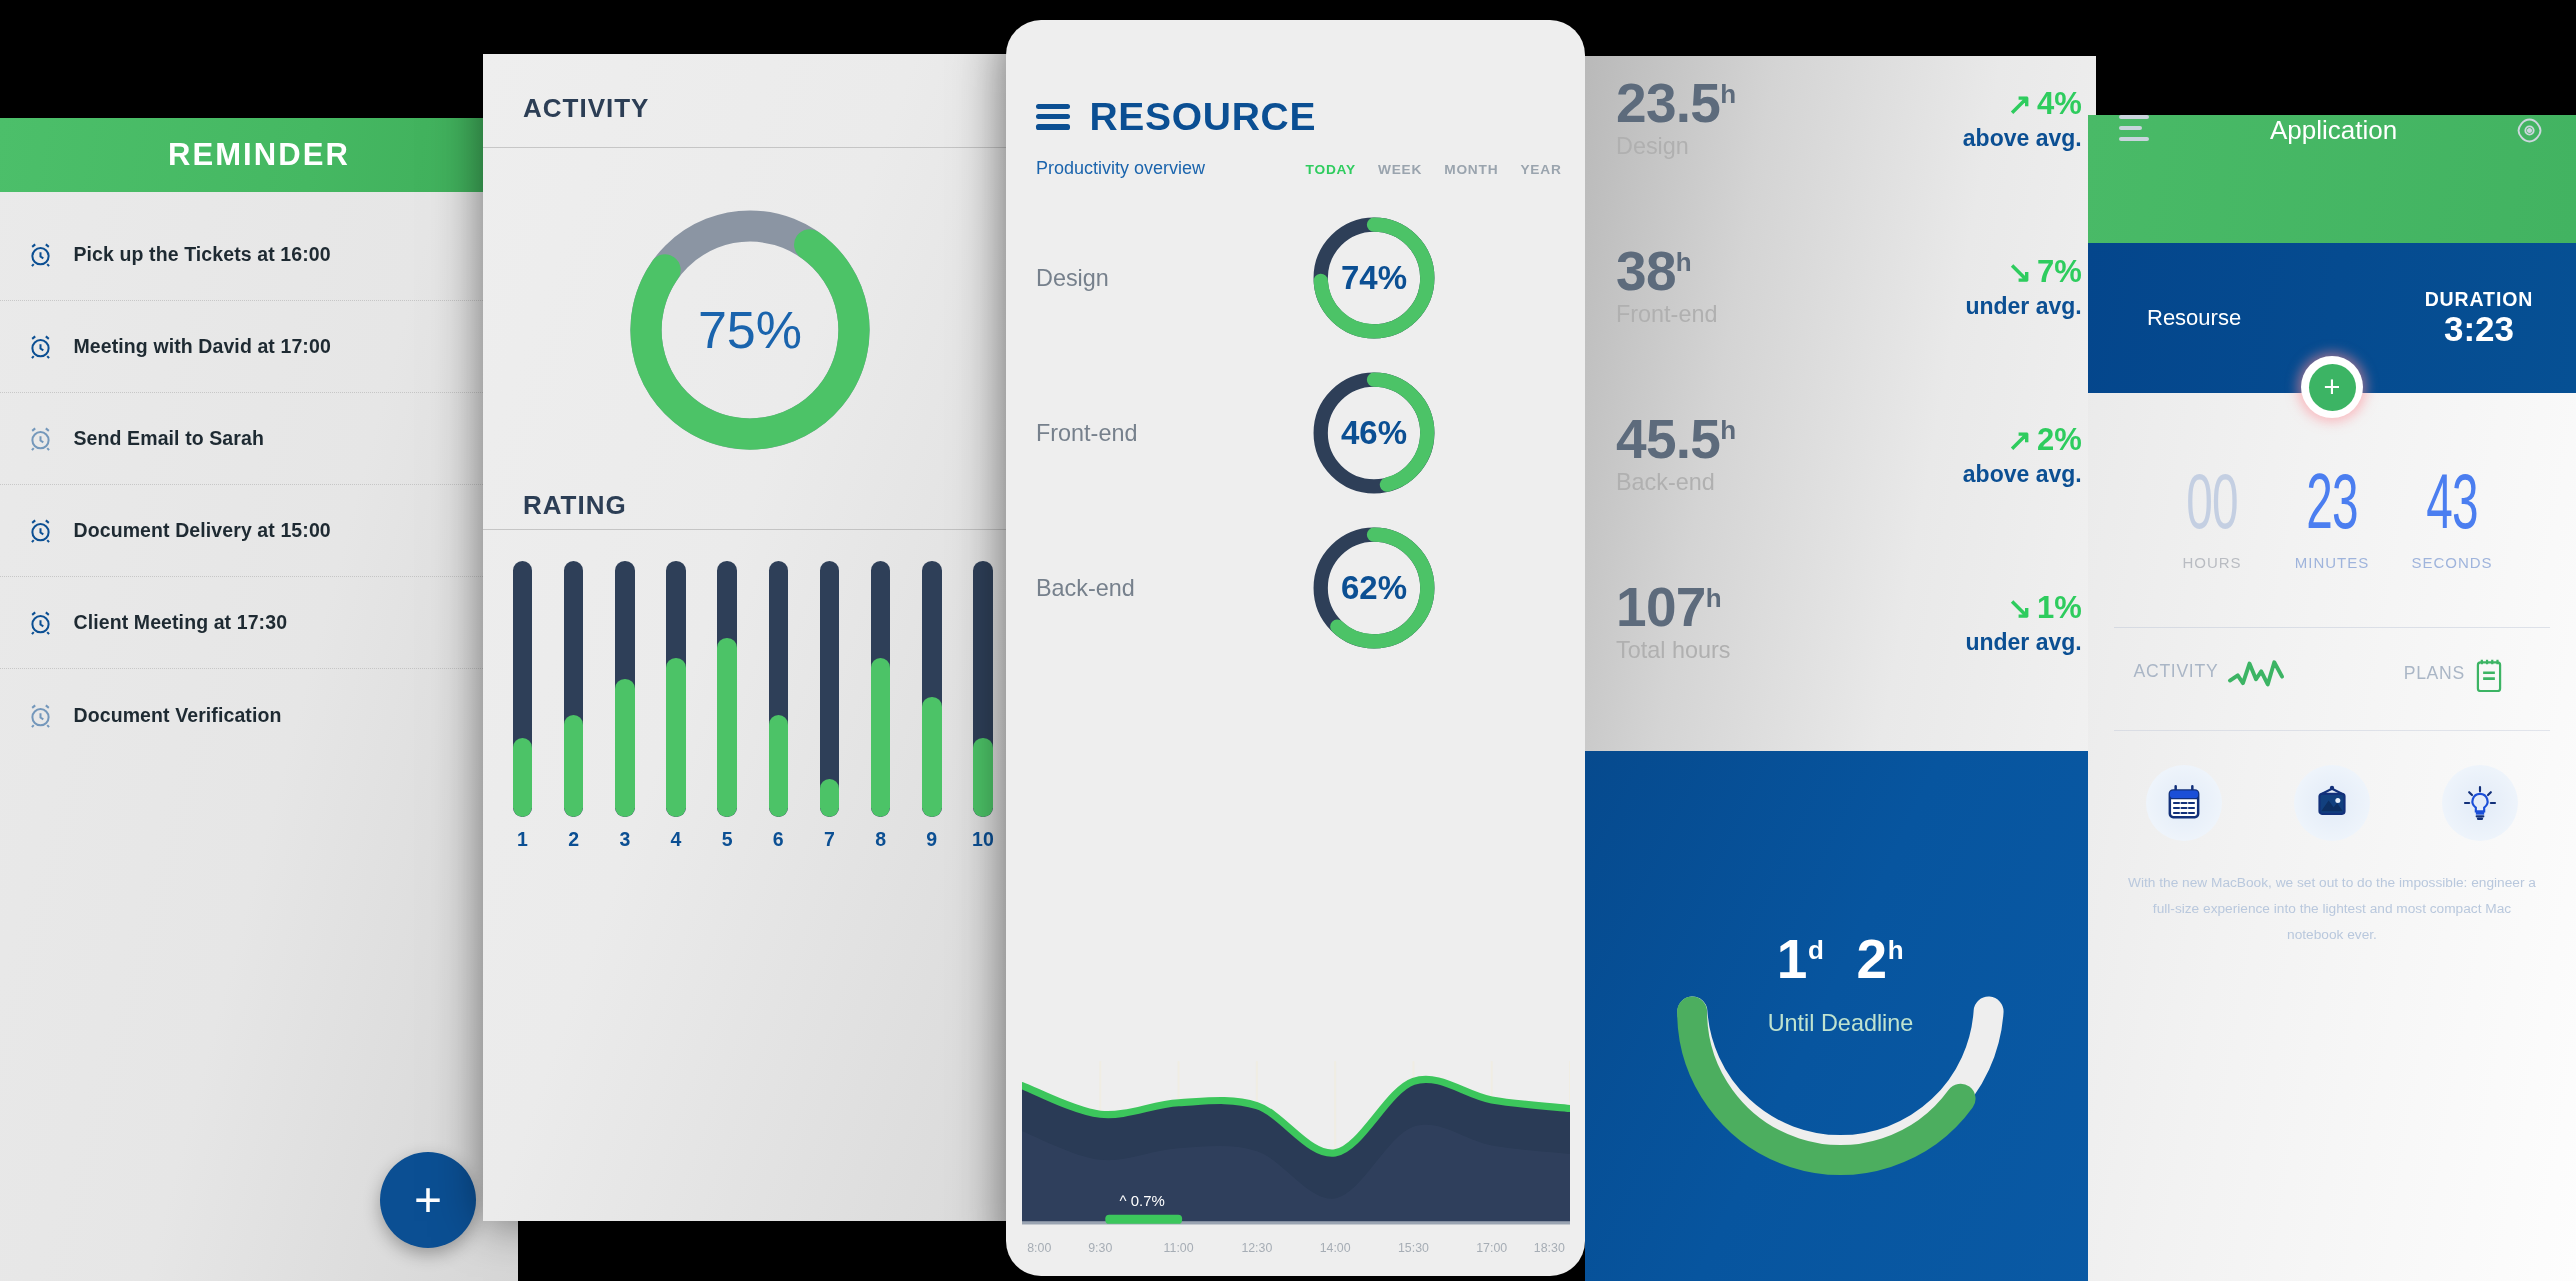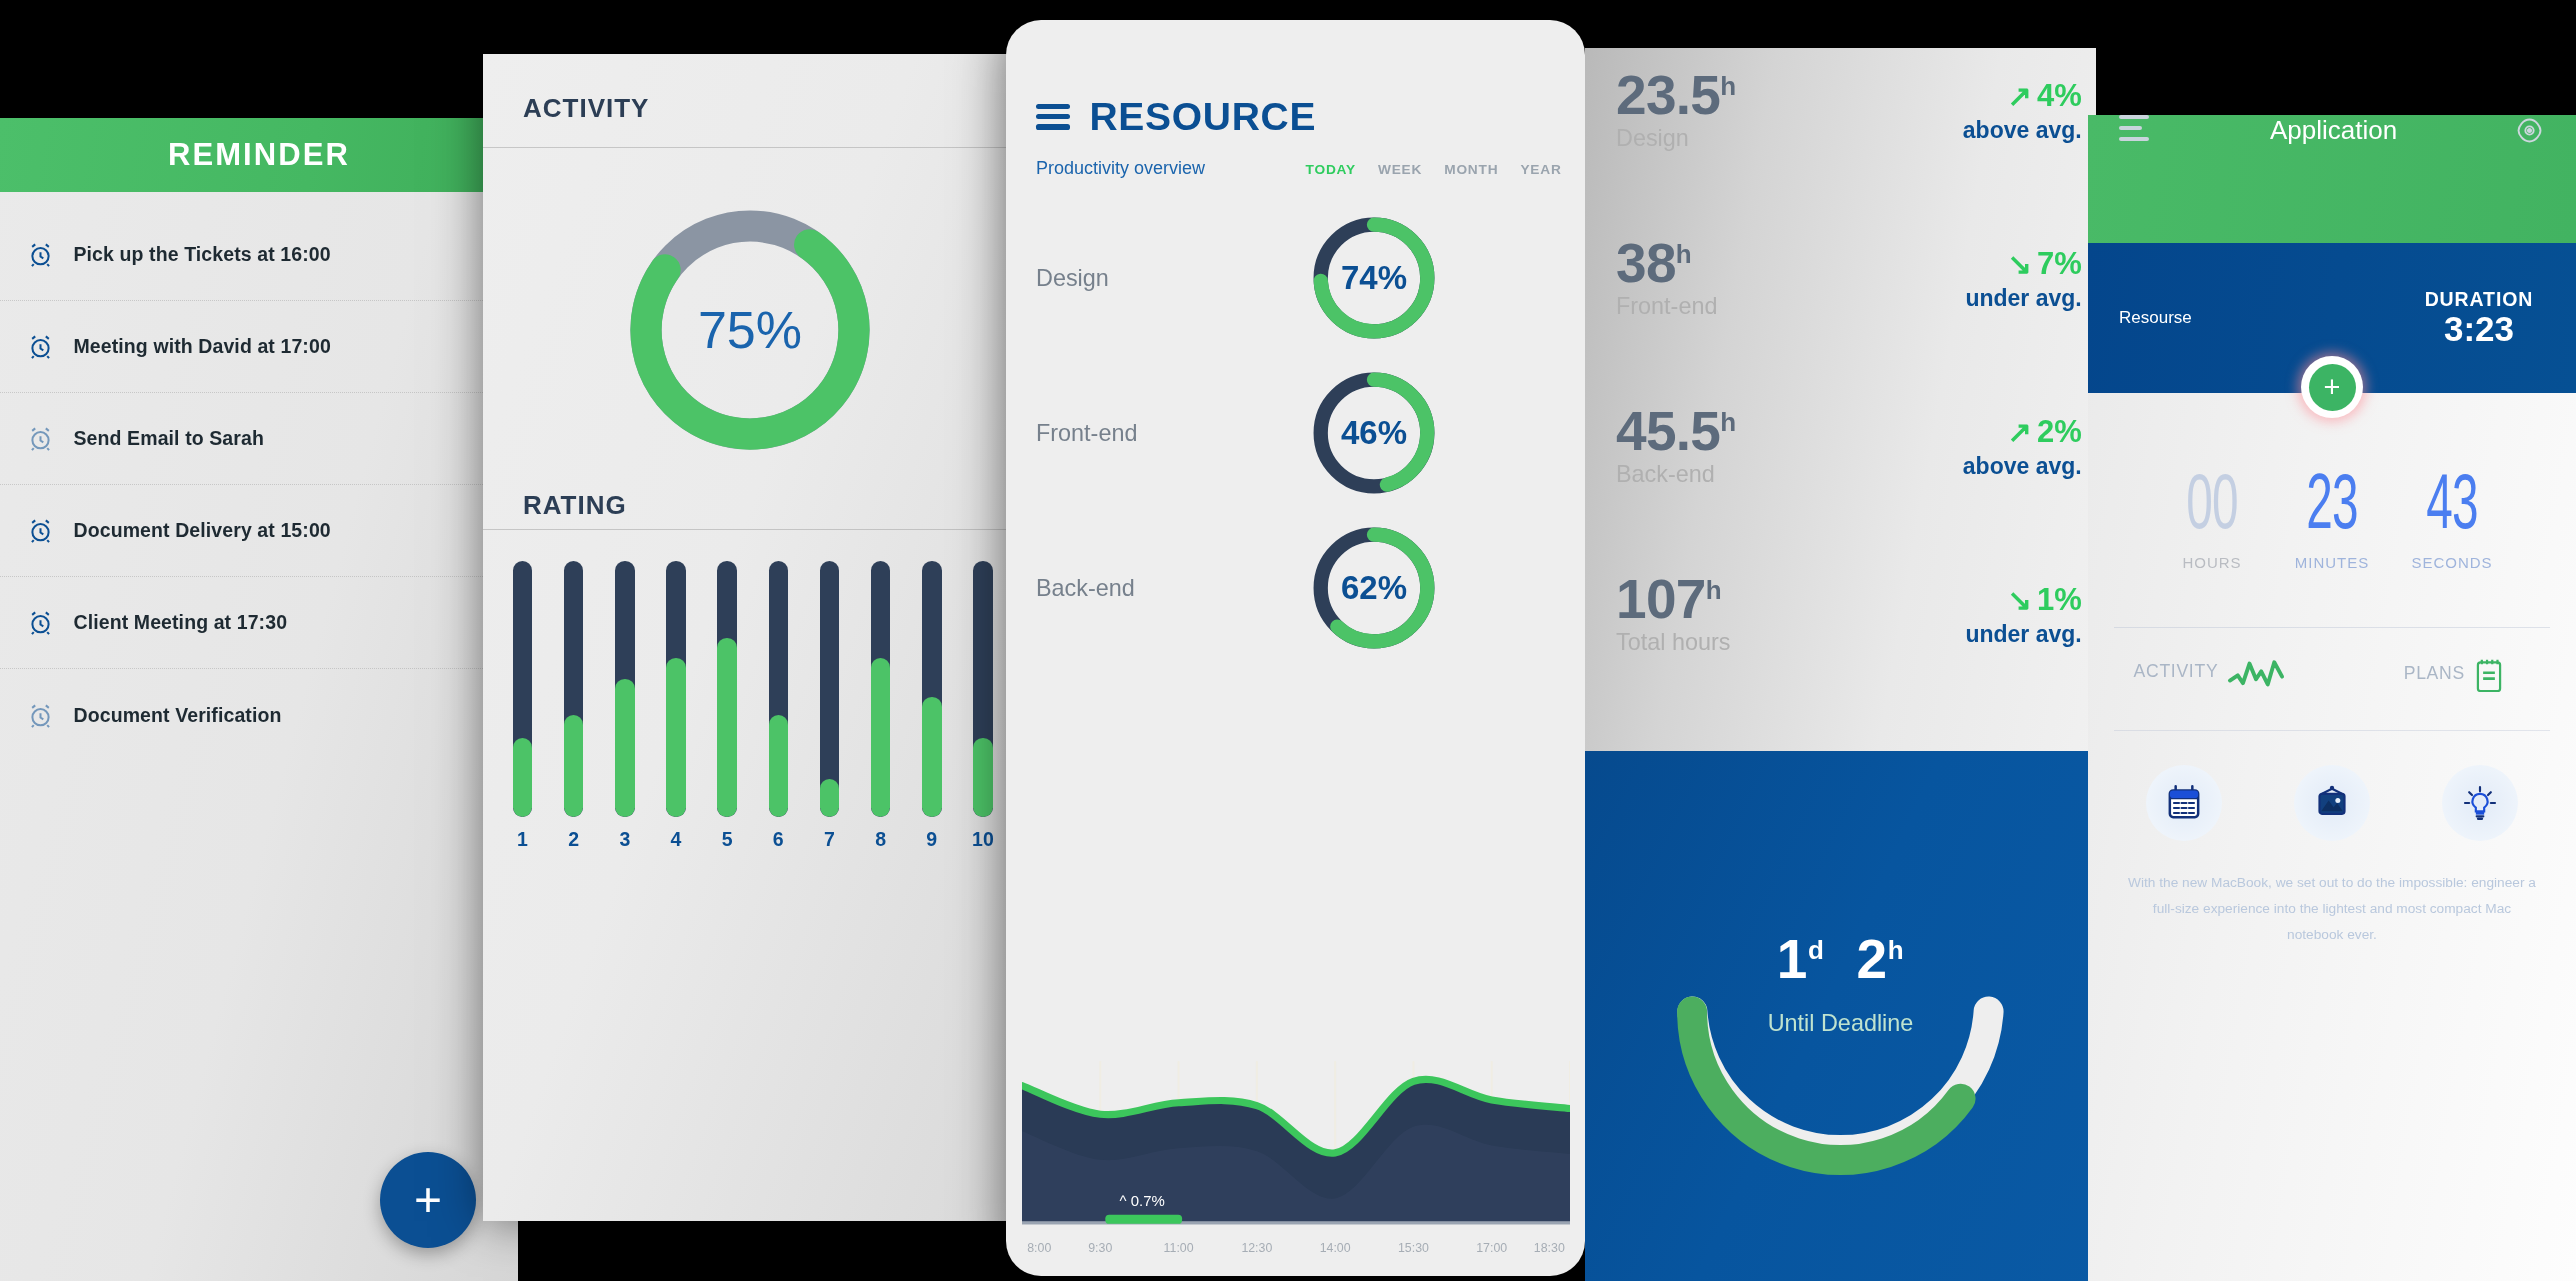--- a/index.html
+++ b/index.html
@@ -66,21 +66,21 @@
   .ring-row.r1 { margin-top:34px; }
   .ring-lbl { font-size:23.4px; color:#76808c; width:273px; }
   .ring-box { position:relative; width:130px; height:130px; }
   .ring-pct { position:absolute; inset:0; display:flex; align-items:center;
     justify-content:center; font-size:33px; font-weight:700; color:#0b4f93; }
   #area-chart { position:absolute; left:15.6px; bottom:0; width:548px; height:215px; }
   .ax-lbl { font-size:19px; fill:#a6adb5; font-family:"Liberation Sans",sans-serif; }
   .tip { font-size:23px; fill:#ffffff; font-family:"Liberation Sans",sans-serif; }
 
   
-  #stats-panel { position:absolute; left:1585px; top:48px; width:511px; height:740px;
+  #stats-panel { position:absolute; left:1585px; top:56px; width:511px; height:740px;
     background:linear-gradient(100deg,#b9b9b9 0%,#d4d4d4 30%,#e9e9e9 65%,#f1f1f1 100%); }
   .stat-rows { padding:21px 0 0 31px; }
   .stat-row { display:flex; align-items:flex-start; height:168px; }
   .stat-left { width:260px; }
   .stat-val { font-size:55px; font-weight:700; color:#5d6b7c; line-height:.95;
     letter-spacing:-0.7px; }
   .stat-val sup { font-size:26px; font-weight:700; vertical-align:super; }
   .stat-name { font-size:23.4px; color:#b0b0b0; margin-top:3.9px; }
   .stat-right { flex:1; text-align:right; padding-right:14.3px; padding-top:9px; }
   .stat-delta { font-size:31px; font-weight:700; color:#2ecc5e; white-space:nowrap; }
@@ -100,21 +100,21 @@
     background:linear-gradient(100deg,#e9e9e9 0%,#f2f2f2 40%,#fdfdfd 100%);
     overflow:hidden; }
   #app-head { height:128px; background:linear-gradient(100deg,#49ba67 0%,#42b361 100%);
     display:flex; align-items:flex-start; padding:0 31px; }
   #app-head .burger i { background:#c9d4dc; height:3.9px; }
   #app-head .burger i:nth-child(1){width:30px} #app-head .burger i:nth-child(2){width:23.4px}
   #app-head .burger i:nth-child(3){width:30px}
   #app-title { flex:1; text-align:center; font-size:26px; color:#fff; }
   #app-band { height:150px; background:linear-gradient(100deg,#04468c 0%,#065094 100%);
     position:relative; display:flex; align-items:center; padding:0 31px; }
-  #band-res { font-size:17px; color:#fff; }
+  #band-res { font-size:22px; color:#fff;margin-left:28px; }
   #band-dur { margin-left:auto; text-align:center; padding-right:11.7px; }
   #dur-lbl { font-size:19.5px; font-weight:700; color:#fff; letter-spacing:0.9px; }
   #dur-val { font-size:35px; font-weight:700; color:#fff; line-height:1.05; }
   #app-fab { position:absolute; left:50%; transform:translateX(-50%); bottom:-25px;
     width:62px; height:62px; border-radius:50%; background:#fff;
     box-shadow:0 0 11.7px 3.9px rgba(255,140,150,.55);
     display:flex; align-items:center; justify-content:center; }
   #app-fab .inner { width:47px; height:47px; border-radius:50%; background:#3cb464;
     display:flex; align-items:center; justify-content:center; color:#fff;
     font-size:29px; font-weight:300; line-height:.7; }

